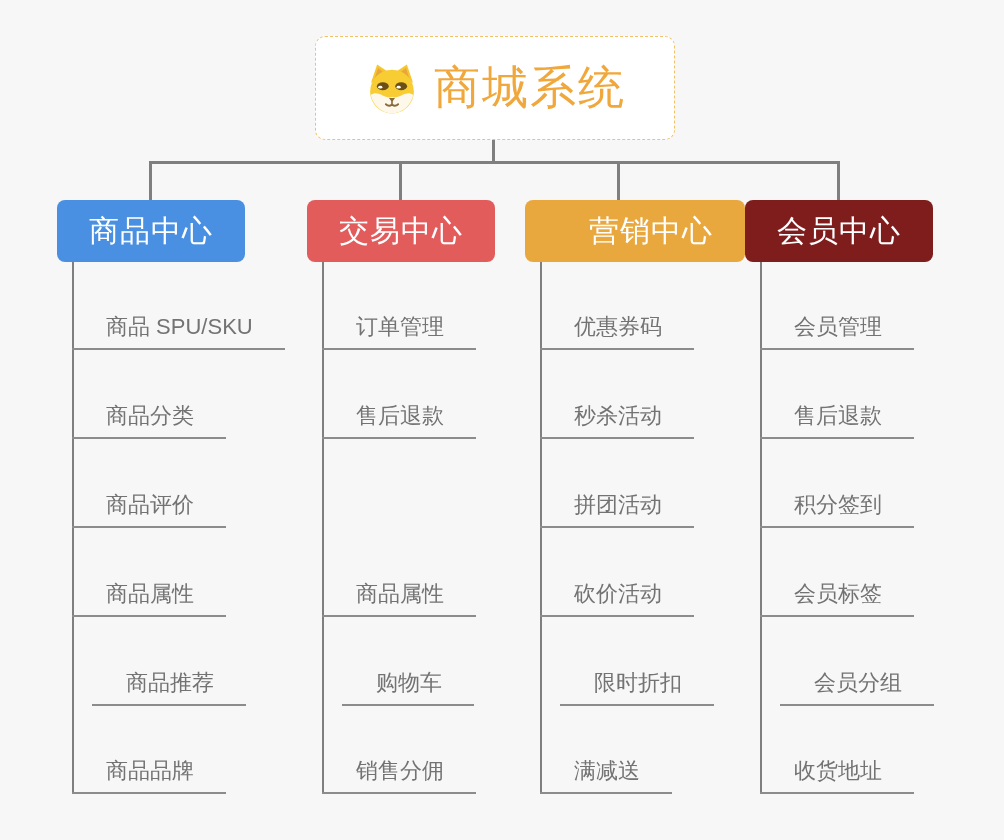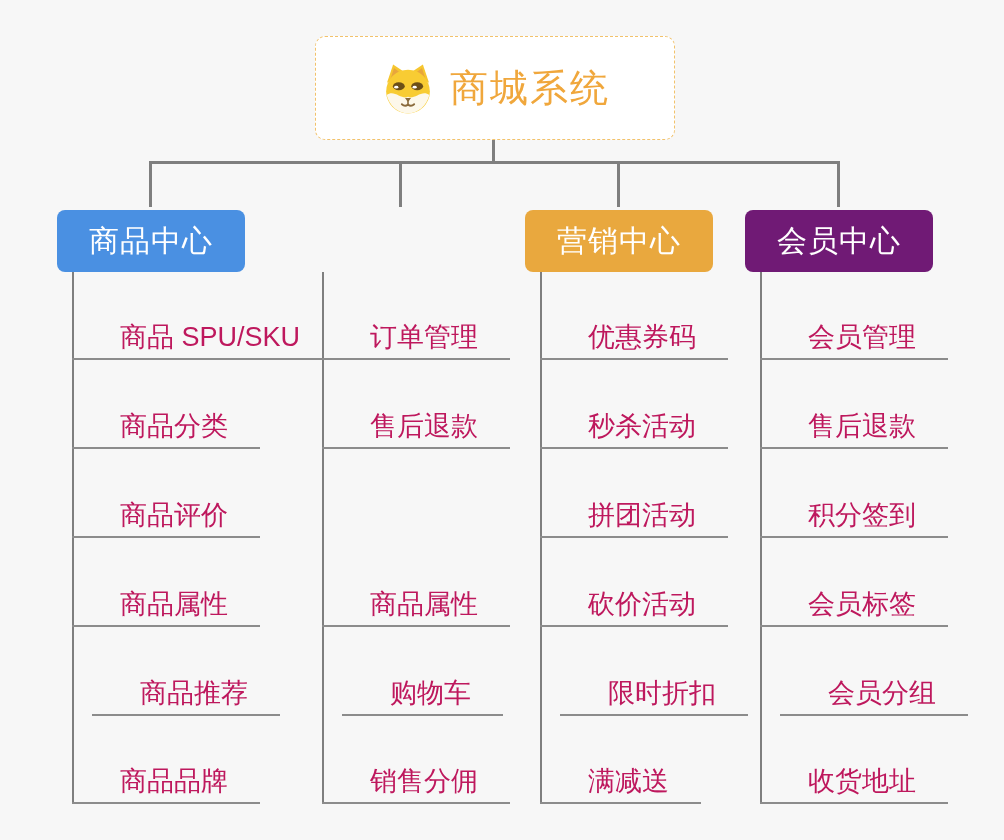--- a/index.html
+++ b/index.html
@@ -19,38 +19,38 @@
     position:absolute;left:315px;top:36px;
     width:360px;height:104px;
     box-sizing:border-box;
     background:#FFFFFF;
     border:1px dashed #F2C26B;
     border-radius:10px;
     display:flex;align-items:center;justify-content:center;
     gap:14px;
   }
   .root-title{
-    font-size:38px;
+    font-size:46px;
     letter-spacing:2px;
     color:#F0A73C;
   }
   .root-icon{width:56px;height:56px;flex:0 0 auto;}
 
   
   .line{position:absolute;background:#7F7F7F;}
   .stub{left:492px;top:140px;width:3px;height:23px;}
   .hbar{left:149px;top:161px;width:691px;height:3px;}
   .drop{top:161px;width:3px;height:46px;}
   .drop.d0{left:149px;}
   .drop.d1{left:399px;}
   .drop.d2{left:617px;}
   .drop.d3{left:837px;}
 
   
-  .branch{position:absolute;top:210px;width:240px;height:600px;}
+  .branch{position:absolute;top:200px;width:240px;height:600px;}
   .branch.b0{left:57px;}
   .branch.b1{left:307px;}
   .branch.b2{left:525px;}
   .branch.b3{left:745px;}
   .branch-header{
     position:absolute;left:0;top:0;
     width:188px;height:62px;
     border-radius:8px;
     display:flex;align-items:center;justify-content:center;
     color:#FFFFFF;
@@ -61,24 +61,24 @@
   .spine{
     position:absolute;
     left:15px;top:62px;
     width:2px;height:532px;
     background:#7F7F7F;
   }
   .leaf{
     position:absolute;left:15px;
     display:inline-block;
     white-space:nowrap;
-    font-size:27px;
+    font-size:22px;
     line-height:30px;
-    color:#be185d;
-    padding:0 32px 6px 48px;
+    color:#737373;
+    padding:0 32px 6px 34px;
     border-bottom:2px solid #8C8C8C;
   }
   .leaf.l0{top:112px;}
   .leaf.l1{top:201px;}
   .leaf.l2{top:290px;}
   .leaf.l3{top:379px;}
   .leaf.l4{top:468px;margin-left:20px;}
   .leaf.l5{top:556px;}
 </style>
 </head>
@@ -117,41 +117,42 @@
     <div class="spine"></div>
     <div class="leaf l0">商品 SPU/SKU</div>
     <div class="leaf l1">商品分类</div>
     <div class="leaf l2">商品评价</div>
     <div class="leaf l3">商品属性</div>
     <div class="leaf l4">商品推荐</div>
     <div class="leaf l5">商品品牌</div>
   </div>
 
   <div class="branch b1">
+    <div class="branch-header" style="background: rgb(226, 92, 92);">交易中心</div>
     <div class="spine"></div>
     <div class="leaf l0">订单管理</div>
     <div class="leaf l1">售后退款</div>
     <div class="leaf l3">商品属性</div>
     <div class="leaf l4">购物车</div>
     <div class="leaf l5">销售分佣</div>
   </div>
 
   <div class="branch b2">
-    <div class="branch-header" style="background: rgb(233, 168, 62);">营销中心</div>
+    <div class="branch-header" style="background: rgb(233, 168, 62); padding-left: 32px;">营销中心</div>
     <div class="spine"></div>
     <div class="leaf l0">优惠券码</div>
     <div class="leaf l1">秒杀活动</div>
     <div class="leaf l2">拼团活动</div>
     <div class="leaf l3">砍价活动</div>
     <div class="leaf l4">限时折扣</div>
     <div class="leaf l5">满减送</div>
   </div>
 
   <div class="branch b3">
-    <div class="branch-header" style="background: #701a75;">会员中心</div>
+    <div class="branch-header" style="background: #7f1d1d;">会员中心</div>
     <div class="spine"></div>
     <div class="leaf l0">会员管理</div>
     <div class="leaf l1">售后退款</div>
     <div class="leaf l2">积分签到</div>
     <div class="leaf l3">会员标签</div>
     <div class="leaf l4">会员分组</div>
     <div class="leaf l5">收货地址</div>
   </div>
 
 </div>

